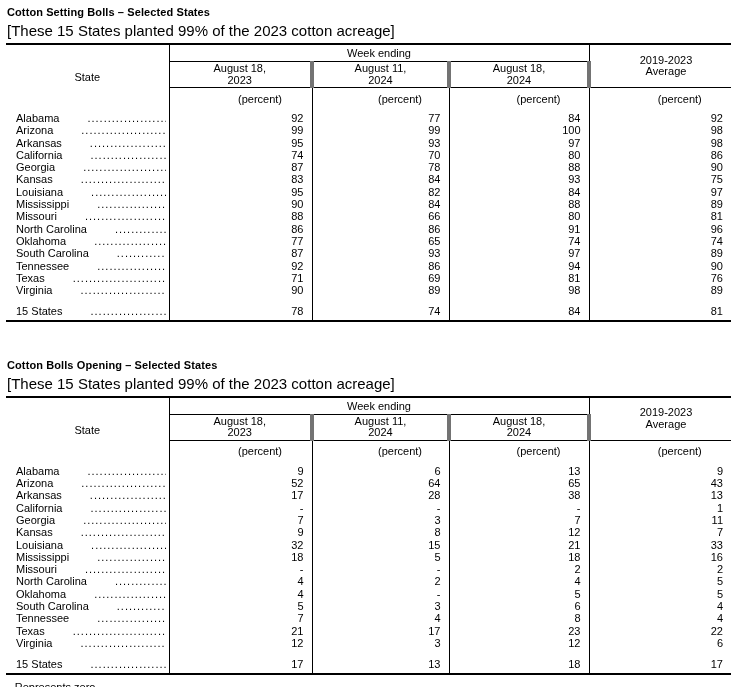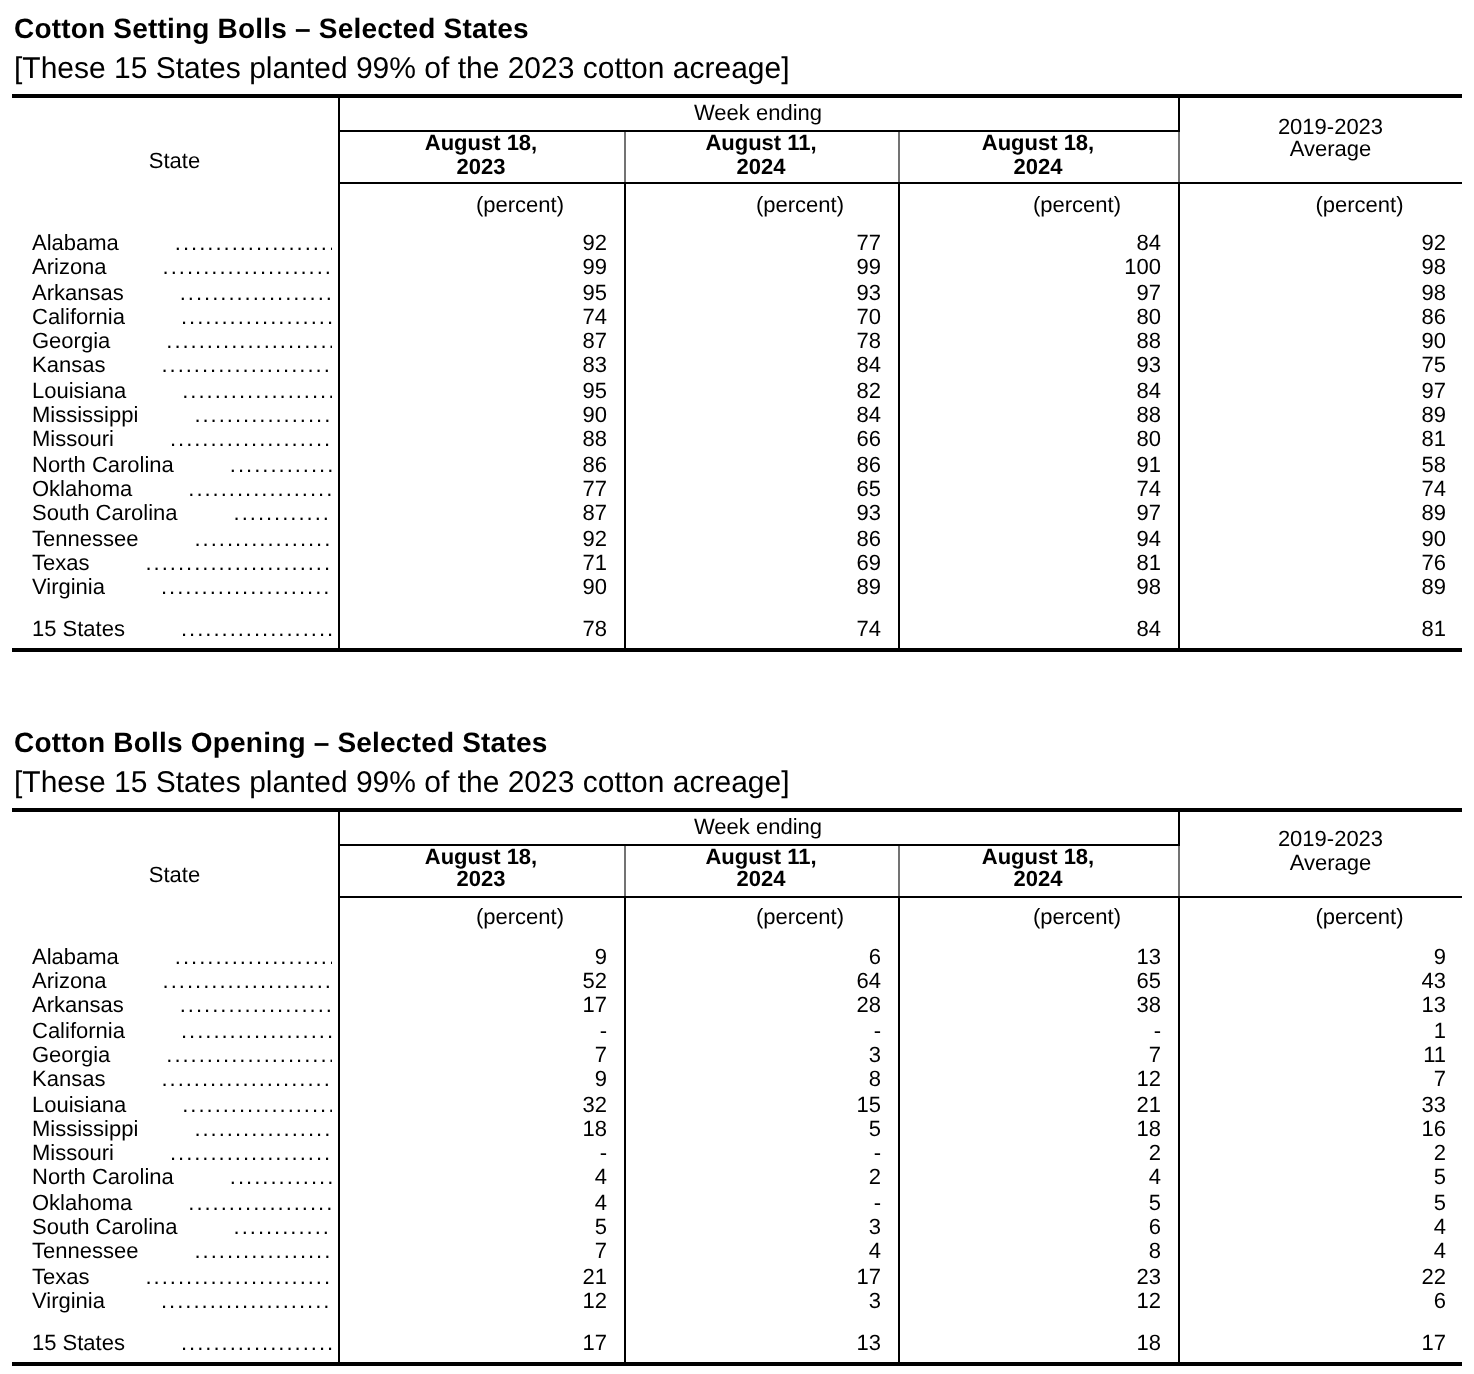--- a/index.html
+++ b/index.html
@@ -7,21 +7,21 @@
     width:737px;height:687px;
     font-family:"Liberation Sans","DejaVu Sans",sans-serif;
     color:#000;font-size:11px;
     -webkit-font-smoothing:antialiased;
   }
   .page{padding:6px 0 0 6px;}
   .section{margin:0;}
   .section.second{margin-top:37px;}
   h1.tbl-title{
     margin:0 0 4px 1px;
-    font-size:14px;font-weight:bold;letter-spacing:0.1px;
+    font-size:11px;font-weight:bold;letter-spacing:0.1px;
   }
   .tbl-note{font-size:15px;margin:0 0 4px 1px;}
   table.report{
     border-collapse:collapse;table-layout:fixed;
     width:725px;
     border-top:2px solid #000;border-bottom:2px solid #000;
     font-size:11px;
   }
   col.c-state{width:163px;}
   col.c1{width:143px;}
@@ -29,21 +29,21 @@
   col.c3{width:140px;}
   col.c4{width:142px;}
   th{font-weight:normal;padding:0;vertical-align:middle;text-align:center;}
   td{padding:0;vertical-align:bottom;}
   tr.r-week th{height:16px;}
   tr.r-dates th{height:25px;line-height:11.5px;}
   tr.r-unit th{height:21px;}
   .th-state{border-right:1px solid #000;}
   .th-week{border-right:1px solid #000;border-bottom:1px solid #000;}
   .th-avg{border-bottom:1px solid #000;line-height:11.5px;padding-left:10px;}
-  .th-date{border-right:1px solid #737373;border-bottom:1px solid #000;font-weight:bold;}
+  .th-date{border-right:4px solid #737373;border-bottom:1px solid #000;}
   .th-unit{border-right:1px solid #000;padding-left:39px;}
   .th-unit.last{border-right:none;}
   tbody td{height:12.3px;line-height:12.3px;}
   tbody tr.first-row td{padding-top:3px;}
   td.state-cell{border-right:1px solid #000;}
   .srow{display:flex;align-items:baseline;padding-left:10px;gap:24px;}
   .sname{white-space:nowrap;}
   .leader{
     flex:1;overflow:hidden;white-space:nowrap;
     margin:0 3px 0 4px;letter-spacing:1px;color:#000;
@@ -212,21 +212,21 @@
           <tr>
             <td class="state-cell">
               <div class="srow">
                 <span class="sname">North Carolina</span>
                 <span class="leader"></span>
               </div>
             </td>
             <td class="val">86</td>
             <td class="val">86</td>
             <td class="val">91</td>
-            <td class="val last">58</td>
+            <td class="val last">96</td>
           </tr>
           <tr>
             <td class="state-cell">
               <div class="srow">
                 <span class="sname">Oklahoma</span>
                 <span class="leader"></span>
               </div>
             </td>
             <td class="val">77</td>
             <td class="val">65</td>

